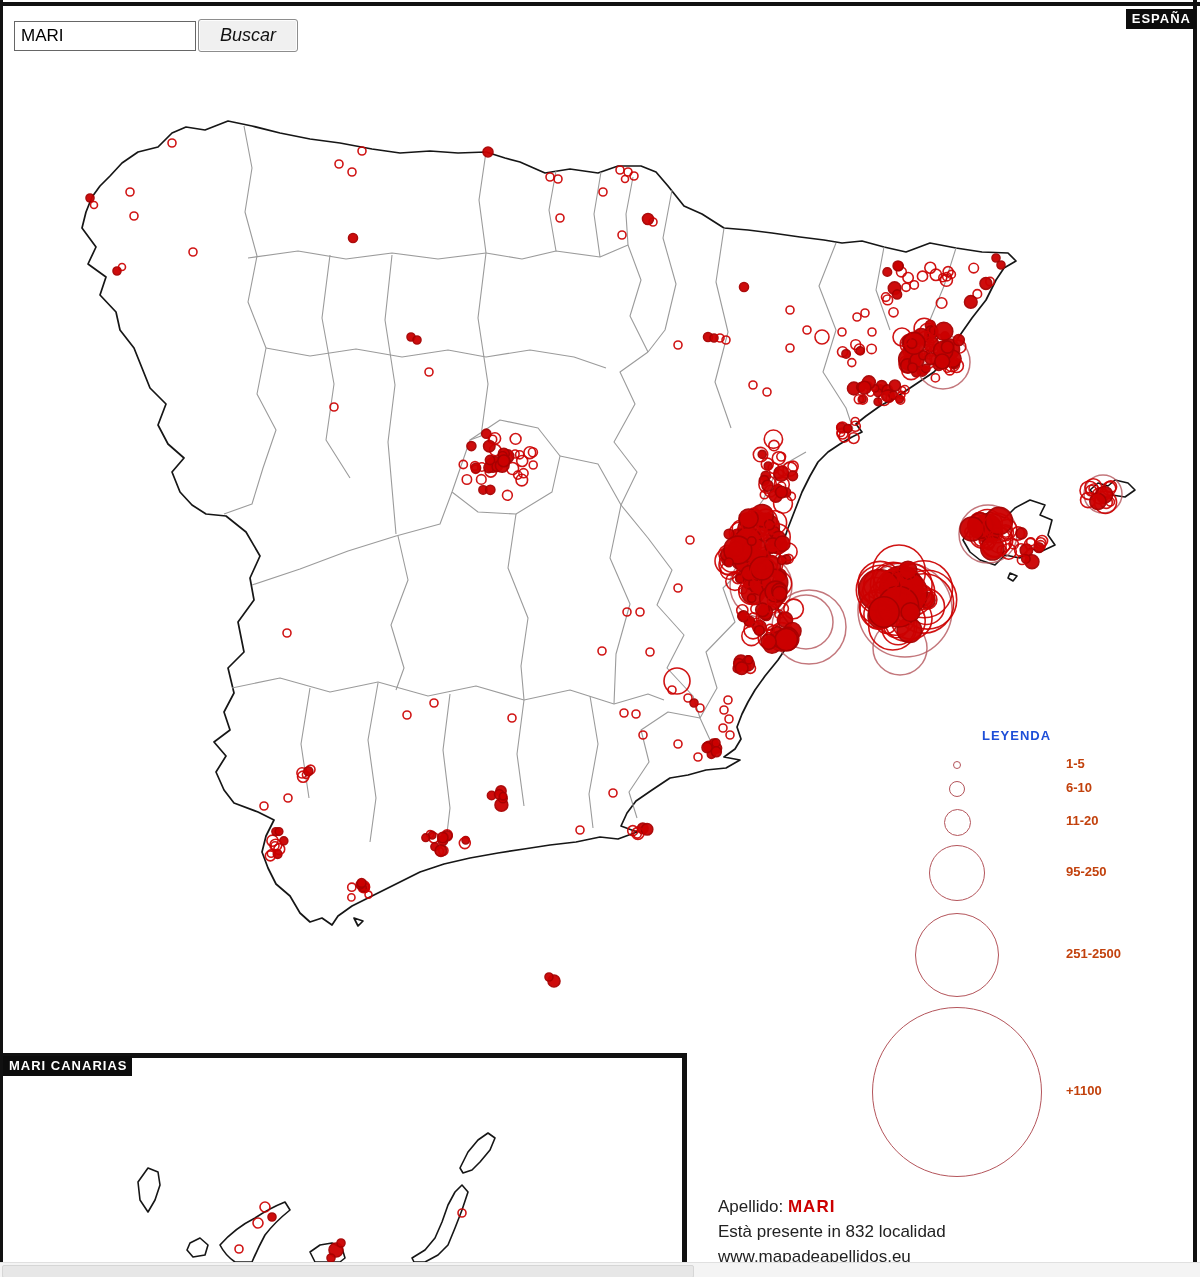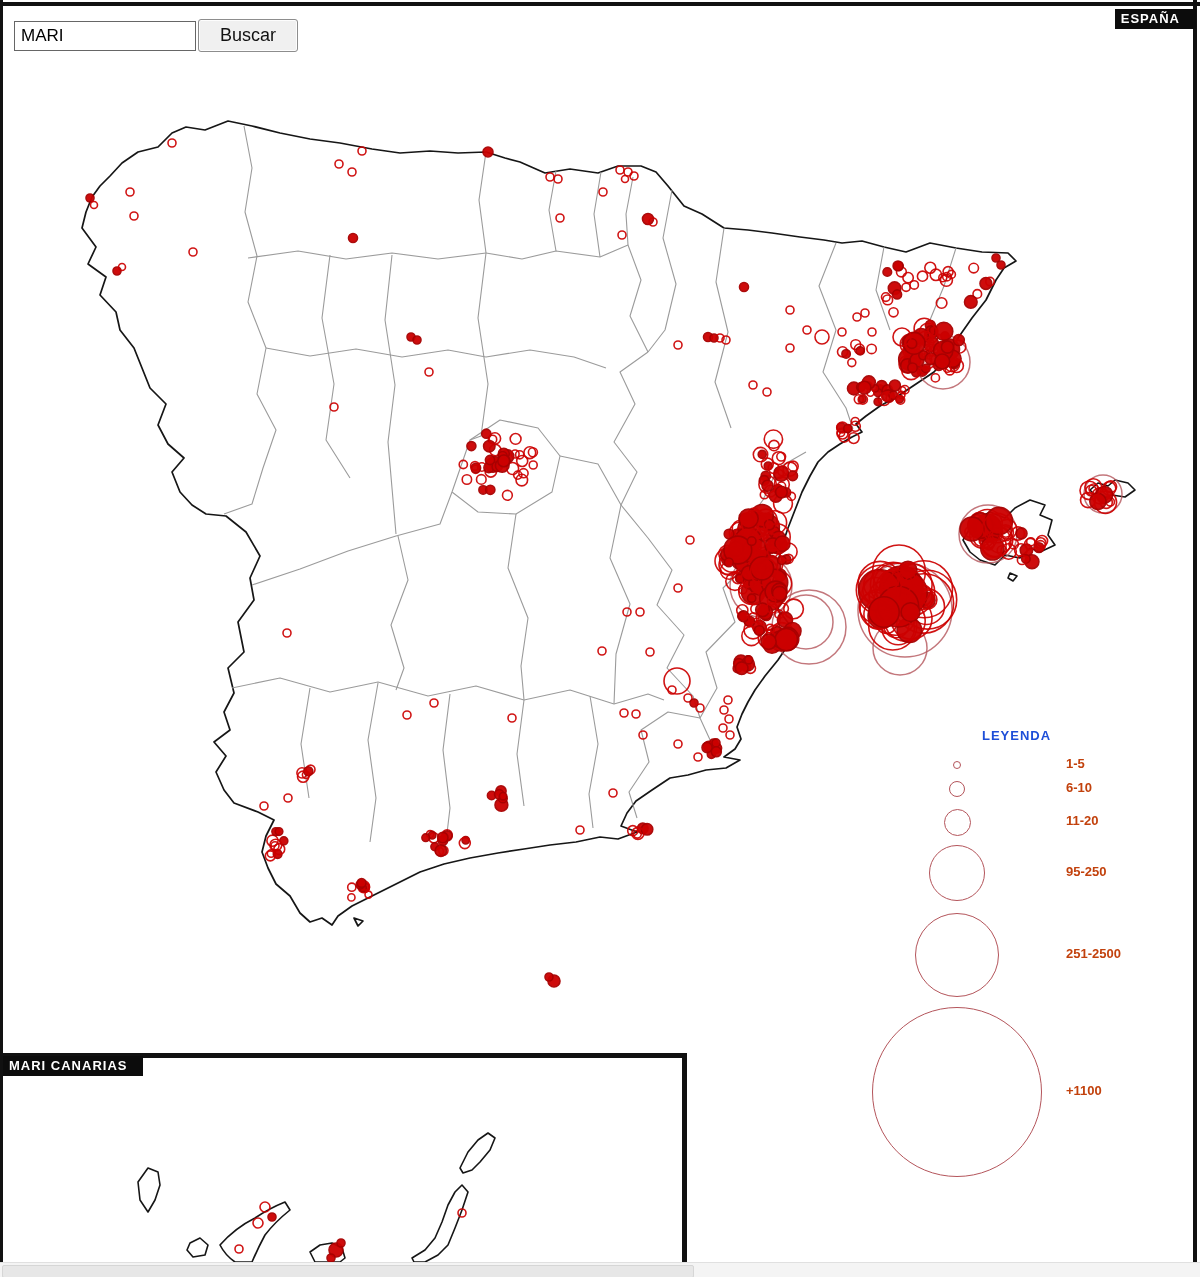--- a/index.html
+++ b/index.html
@@ -10,24 +10,24 @@
   .frame-left{position:absolute;left:0;top:0;width:3px;height:1262px;background:#111;}
   .frame-right{position:absolute;left:1193px;top:0;width:4px;height:1262px;background:#111;}
 
   
   #search-box{position:absolute;left:14px;top:21px;width:168px;height:26px;
       border:1px solid #666;background:#fff;font-family:"Liberation Sans",sans-serif;
       font-size:17px;padding:1px 6px;color:#000;}
   #search-btn{position:absolute;left:198px;top:19px;width:100px;height:33px;
       background:#f0f0f0;border:1px solid #8d8d8d;border-radius:3px;
       font-family:"Liberation Sans",sans-serif;font-size:18px;color:#111;
-      box-shadow:inset 0 0 0 1px #fdfdfd;}
+      box-shadow:inset 0 0 0 1px #fdfdfd;font-style:italic;}
 
   .black-tag{position:absolute;background:#0c0c0c;color:#fff;font-size:13px;font-weight:700;
-      letter-spacing:1px;padding:2px 16px 3px 6px;white-space:nowrap;}
+      letter-spacing:1px;padding:2px 5px 3px 6px;white-space:nowrap;}
   #espana-tag{right:4px;top:9px;}
   #canarias-tag{left:3px;top:1056px;}
 
   
   .inset-top{position:absolute;left:0;top:1053px;width:687px;height:5px;background:#111;}
   .inset-right{position:absolute;left:682px;top:1053px;width:5px;height:209px;background:#111;}
 
   #map-svg{position:absolute;left:0;top:0;}
   .coast{fill:none;stroke:#161616;stroke-width:1.7;stroke-linejoin:round;}
   .prov{fill:none;stroke:#9b9b9b;stroke-width:1.1;stroke-linejoin:round;}
@@ -741,18 +741,26 @@
       <div class="leg-circle" style="height: 27px; width: 27px; left: 943.5px; top: 808.5px;"></div>
       <div class="leg-label" style="top: 813px;">11-20</div>
       <div class="leg-circle" style="height: 56px; width: 56px; left: 929px; top: 845px;"></div>
       <div class="leg-label" style="top: 864px;">95-250</div>
       <div class="leg-circle" style="height: 84px; width: 84px; left: 915px; top: 913px;"></div>
       <div class="leg-label" style="top: 946px;">251-2500</div>
       <div class="leg-circle" style="height: 170px; width: 170px; left: 872px; top: 1007px;"></div>
       <div class="leg-label" style="top: 1083px;">+1100</div>
     </div>
 
+  <div id="footer">
+    <div>
+      <span>Apellido:</span>
+      <span class="surname">MARI</span>
+    </div>
+    <div>Està presente in 832 localidad</div>
+    <div>www.mapadeapellidos.eu</div>
+  </div>
 
   <div id="hscroll">
     <div id="hscroll-thumb"></div>
   </div>
 
 </div>
 
 </body></html>

